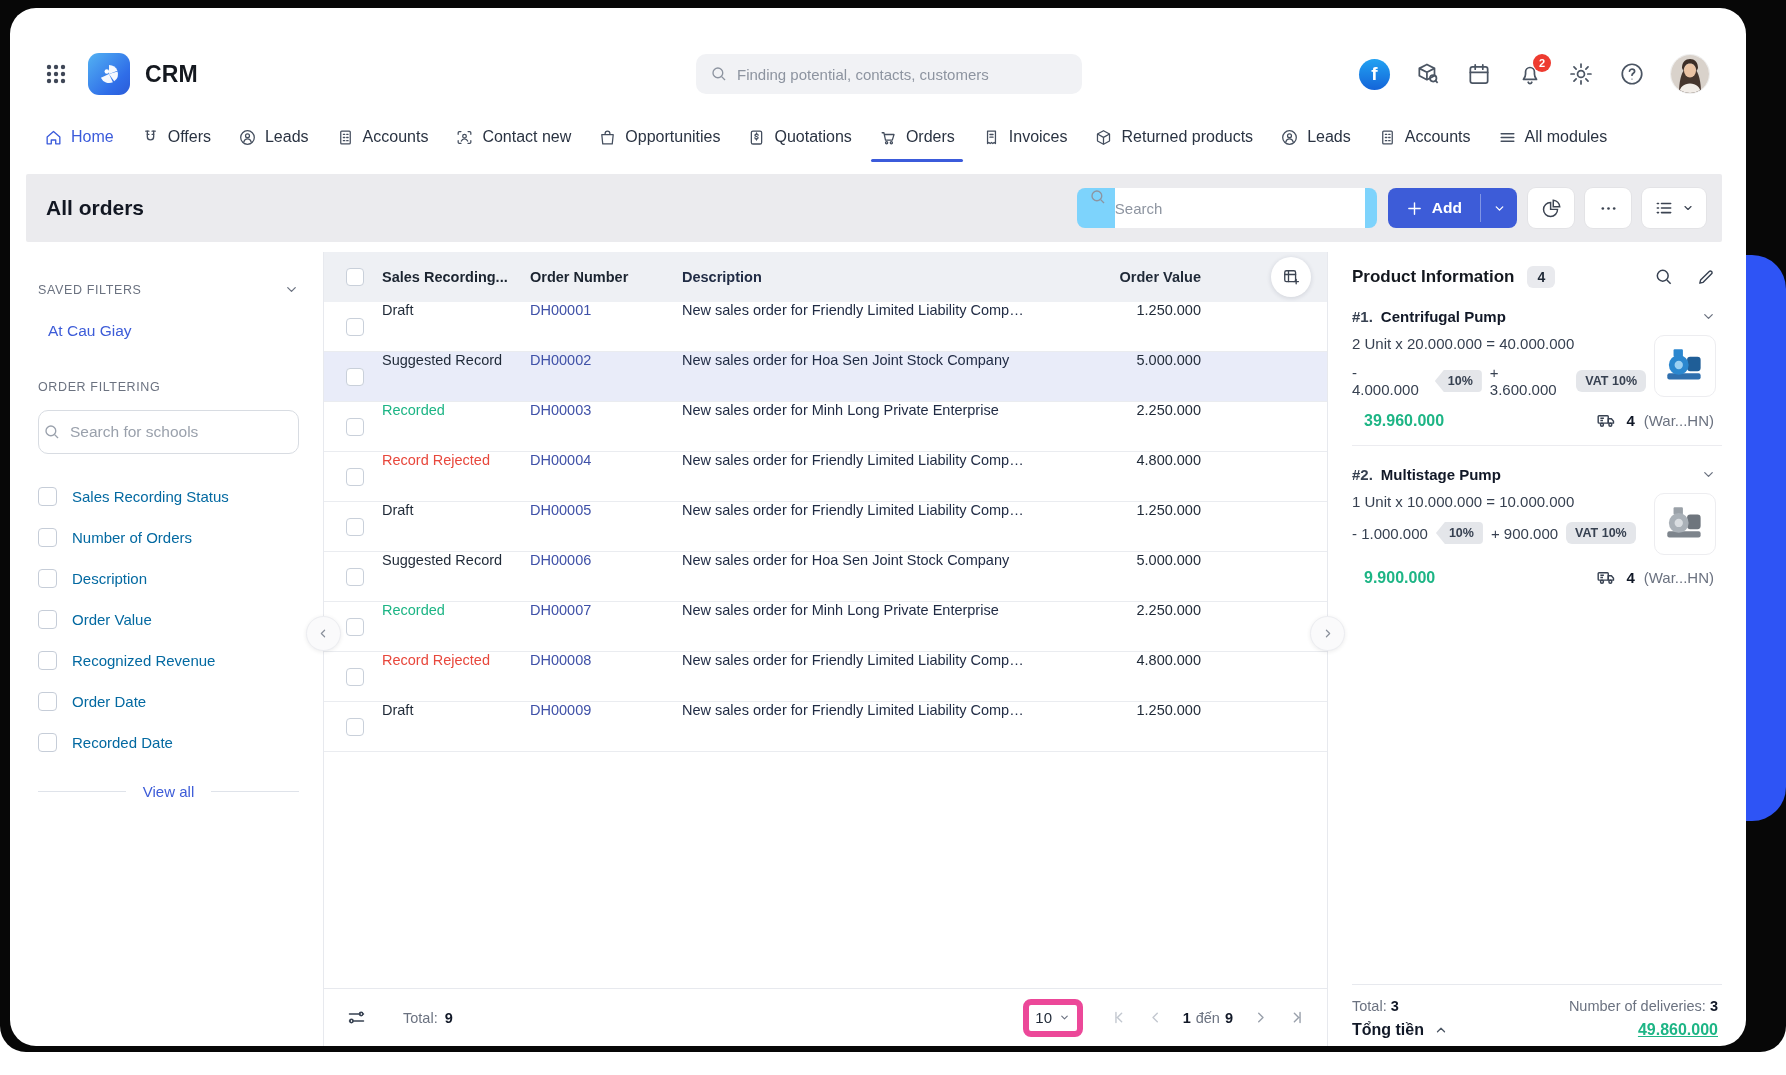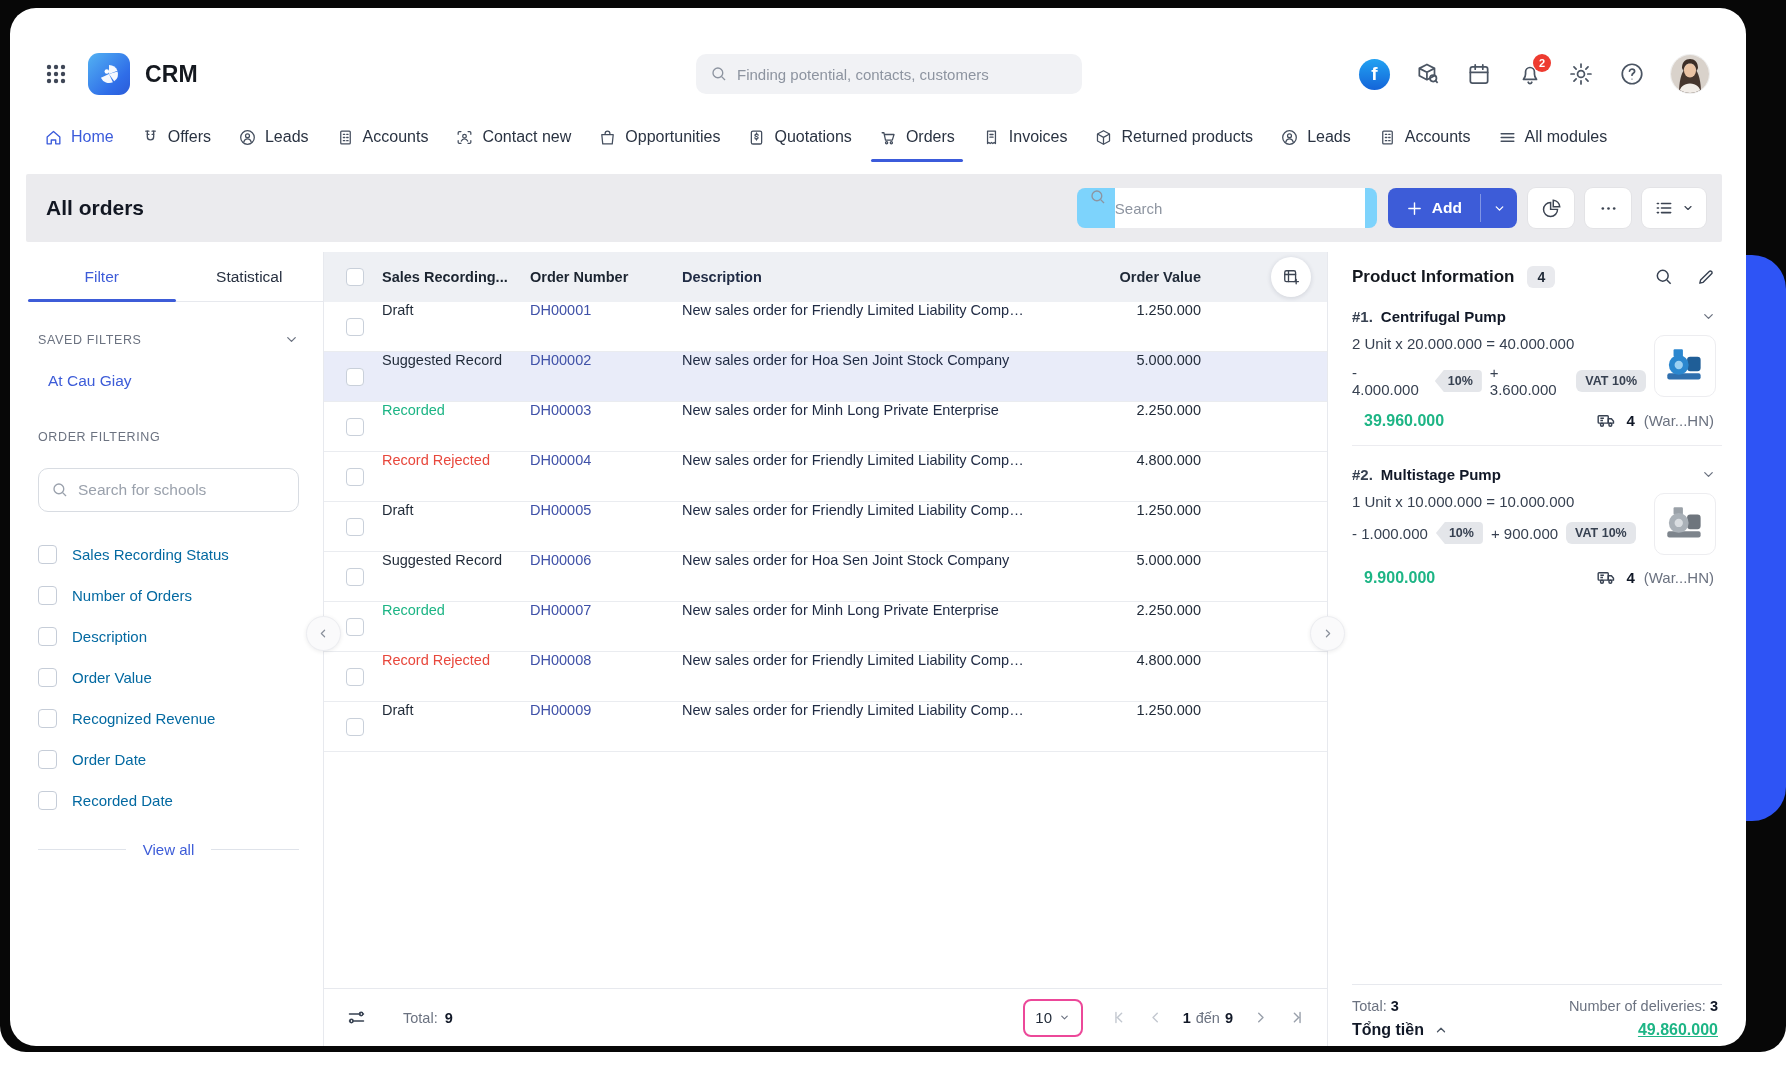--- a/index.html
+++ b/index.html
@@ -68,21 +68,21 @@
   
   .sidebar { width:314px; padding-left:18px; border-right:1px solid #e7e9ee; display:flex; flex-direction:column; flex:none; }
   .side-tabs { height:50px; display:flex; border-bottom:1px solid #e7e9ee; flex:none; }
   .side-tab { flex:1; display:flex; align-items:center; justify-content:center; font-size:15.5px; color:#273040; cursor:pointer; position:relative; }
   .side-tab.active { color:#3d5cd8; }
   .side-tab.active::after { content:""; position:absolute; left:0; right:0; bottom:-1px; height:3px; background:#3d5cd8; border-radius:3px; }
   .side-body { padding:30px 24px 0 10px; overflow:hidden; }
   .side-sec { display:flex; align-items:center; justify-content:space-between; color:#6b7280; font-size:12.5px; letter-spacing:.05em; }
   .side-sec svg { color:#6b7280; cursor:pointer; }
   .saved-link { display:inline-block; margin:25px 0 40px 10px; color:#3d5cd8; font-size:15.5px; cursor:pointer; }
-  .filter-search { margin-top:24px; height:44px; border:1px solid #d8dce2; border-radius:10px; display:flex; align-items:center; padding:0 12px; gap:9px; background:#fff; }
+  .filter-search { margin-top:16px; height:44px; border:1px solid #d8dce2; border-radius:10px; display:flex; align-items:center; padding:0 4px; gap:9px; background:#fff; }
   .filter-search svg { color:#9aa1ac; flex:none; }
   .filter-search input { border:none; outline:none; font-size:15.5px; color:#3a4150; width:100%; font-family:"Liberation Sans",sans-serif; }
   .filter-search input::placeholder { color:#9aa1ac; }
   .chk-list { margin-top:22px; display:flex; flex-direction:column; }
   .chk-row { display:flex; align-items:center; gap:15px; height:41px; cursor:pointer; }
   .chk-row input { appearance:none; -webkit-appearance:none; width:19px; height:19px; border:1.5px solid #c6cdd8; border-radius:4px; background:#fff; cursor:pointer; flex:none; }
   .chk-row label { font-size:15px; color:#0369a1; cursor:pointer; }
   .view-all { margin-top:20px; display:flex; align-items:center; }
   .view-all .line { flex:1; height:1px; background:#dfe3ea; }
   .view-all a { margin:0 17px; color:#3d5cd8; font-size:15px; cursor:pointer; text-decoration:none; }
@@ -104,21 +104,21 @@
   .status[data-status="recorded"] { color:#1db585; }
   .status[data-status="rejected"] { color:#e8473c; }
   .olink { color:#3f51a8; cursor:pointer; text-decoration:none; }
   .addcol-btn { width:40px; height:40px; border-radius:50%; background:#fff; box-shadow:0 1px 5px rgba(20,30,60,.14);
     display:flex; align-items:center; justify-content:center; color:#3c4452; cursor:pointer; }
   .tfill { flex:1; }
   .tfoot { height:58px; border-top:1px solid #e7e9ee; display:flex; align-items:center; padding:0 22px; flex:none; }
   .tfoot .slicon { color:#374151; cursor:pointer; }
   .total-lbl { margin-left:36px; font-size:14.5px; color:#6b7280; }
   .total-val { margin-left:7px; font-size:14.5px; font-weight:700; color:#111827; }
-  .pagesize { margin-left:auto; width:60px; height:38px; border:2px solid #ec4899; border-radius:8px; background:#fff;
+  .pagesize { margin-left:auto; width:60px; height:38px; border:6px solid #ec4899; border-radius:8px; background:#fff;
     display:flex; align-items:center; justify-content:center; gap:7px; font-size:15px; color:#1f2937; cursor:pointer; }
   .pagesize svg { color:#6b7280; }
   .pager { display:flex; align-items:center; gap:19px; margin-left:28px; }
   .pico { color:#9aa1ac; cursor:pointer; display:flex; }
   .pico.dim { color:#c3c8d0; }
   .prange { font-size:14.5px; color:#6b7280; display:flex; gap:5px; }
   .prange b { color:#111827; }
   .scrollcirc { position:absolute; top:364px; width:35px; height:35px; border-radius:50%; background:#fafafb;
     border:1px solid #ecedf1; box-shadow:0 1px 4px rgba(0,0,0,.08); display:flex; align-items:center; justify-content:center;
     color:#8a909b; cursor:pointer; z-index:5; }
@@ -392,24 +392,20 @@
         <svg width="12" height="12" viewBox="0 0 24 24" fill="none" stroke="currentColor" stroke-width="2.3" stroke-linecap="round" stroke-linejoin="round">
             <path d="m6 9 6 6 6-6"></path>
           </svg>
       </div>
     </div>
   </div>
 
   <div class="content">
 
     <div class="sidebar">
-      <div class="side-tabs">
-        <div class="side-tab active">Filter</div>
-        <div class="side-tab">Statistical</div>
-      </div>
       <div class="side-body">
         <div class="side-sec">
           <span>SAVED FILTERS</span>
           <svg width="15" height="15" viewBox="0 0 24 24" fill="none" stroke="currentColor" stroke-width="2" stroke-linecap="round" stroke-linejoin="round">
               <path d="m6 9 6 6 6-6"></path>
             </svg>
         </div>
         <a class="saved-link">At Cau Giay</a>
         <div class="side-sec">
           <span>ORDER FILTERING</span>

